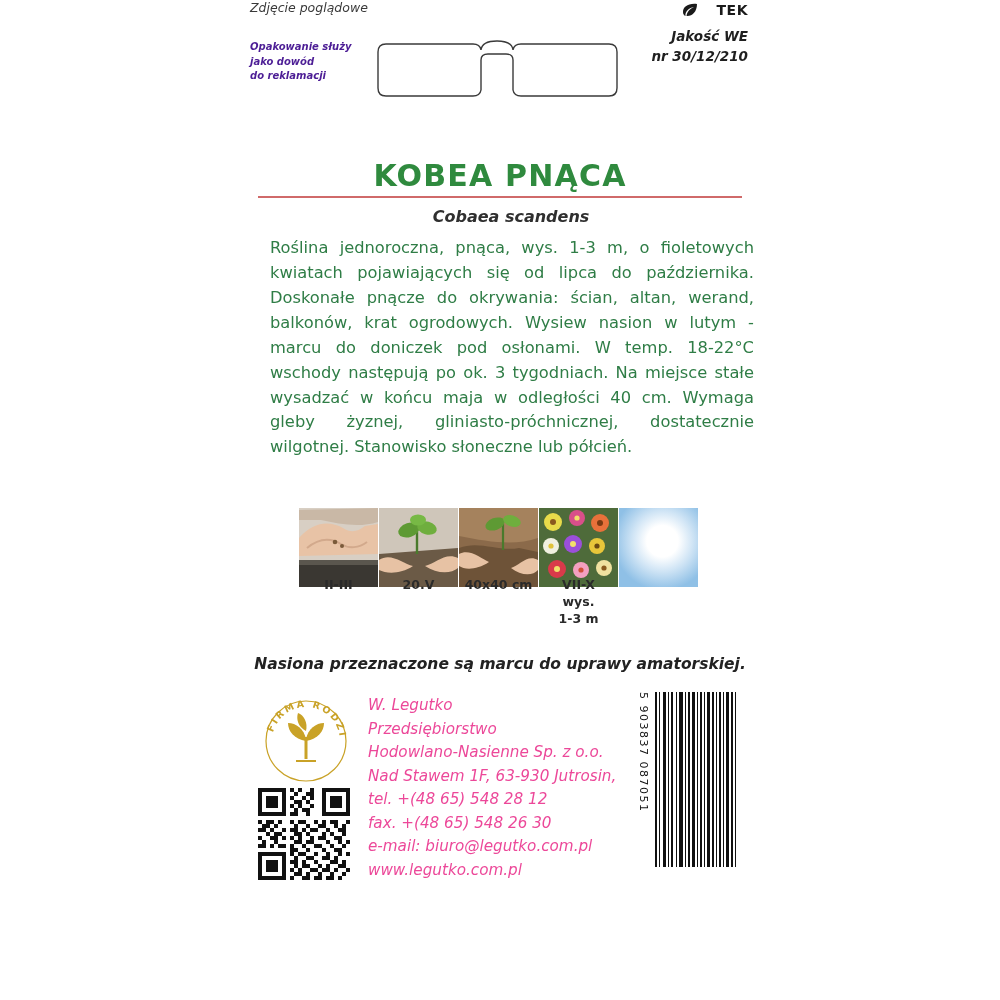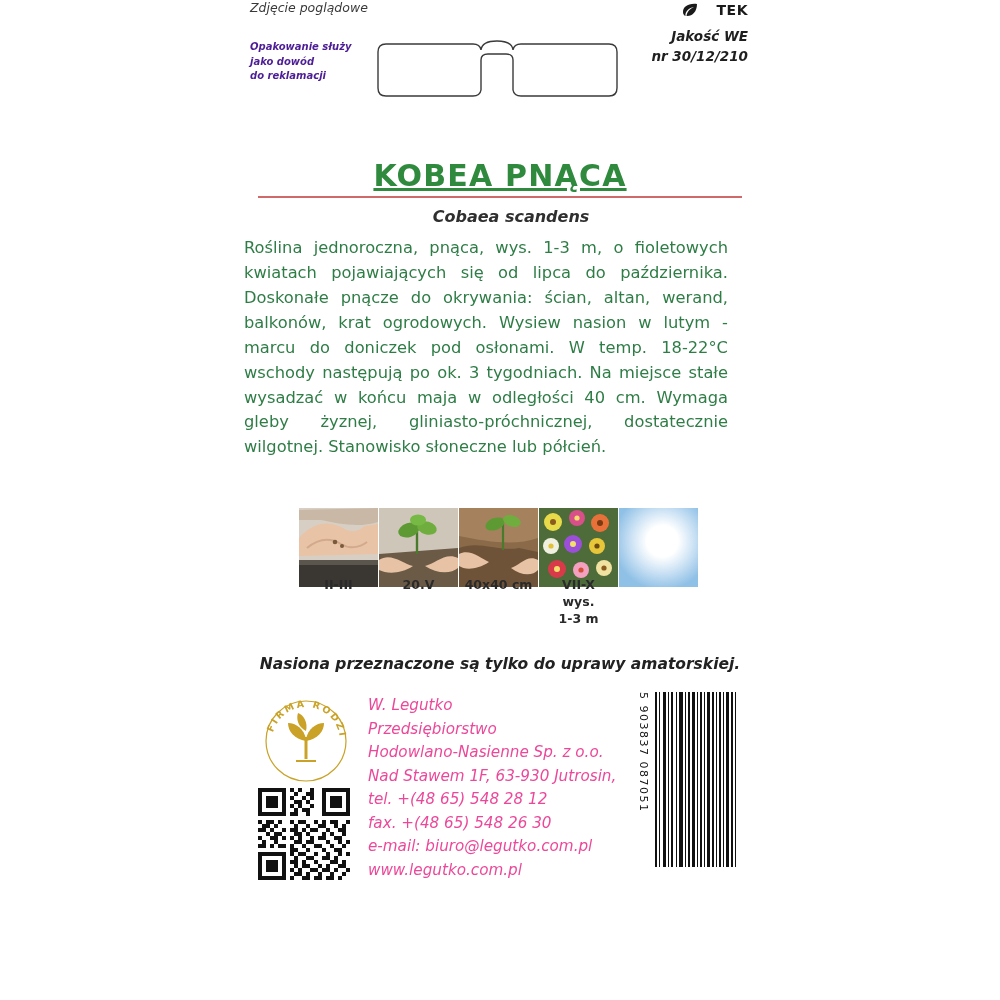--- a/index.html
+++ b/index.html
@@ -81,21 +81,20 @@
   .title {
     position: absolute;
     top: 158px;
     left: 0;
     width: 100%;
     text-align: center;
     font-size: 30px;
     font-weight: 700;
     letter-spacing: 1.2px;
     color: #2f8a3e;
-    text-decoration: underline;
   }
   .rule {
     position: absolute;
     top: 196px;
     left: 258px;
     width: 484px;
     height: 1.5px;
     background: #d06a6a;
   }
   .latin {
@@ -108,21 +107,21 @@
     font-style: italic;
     font-weight: 700;
     color: #2f2f2f;
     margin-left: 11px;
   }
 
   
   .desc {
     position: absolute;
     top: 236px;
-    left: 244px;
+    left: 270px;
     width: 484px;
     font-size: 16.3px;
     line-height: 1.53;
     color: #2f7d46;
     text-align: justify;
     text-justify: inter-word;
   }
 
   
   .photos {
@@ -336,21 +335,21 @@
   </div>
 
   <div class="icon-labels">
     <div class="lbl">II-III</div>
     <div class="lbl">20.V</div>
     <div class="lbl">40x40 cm</div>
     <div class="lbl">VII-X<br>wys.<br>1-3 m</div>
     <div class="lbl"></div>
   </div>
 
-  <div class="amateur">Nasiona przeznaczone są tylko do uprawy amatorskiej.</div>
+  <div class="amateur">Nasiona przeznaczone są marcu do uprawy amatorskiej.</div>
 
   <div class="logo-circle">
     <svg width="96" height="96" viewBox="0 0 96 96">
       <circle cx="48" cy="48" r="40" fill="none" stroke="#c9a227" stroke-width="1.2"></circle>
       <path d="M48 66 L48 44" stroke="#c9a227" stroke-width="3"></path>
       <path d="M48 48 C36 46 30 38 30 30 C38 30 46 36 48 46 Z" fill="#c9a227"></path>
       <path d="M48 48 C60 46 66 38 66 30 C58 30 50 36 48 46 Z" fill="#c9a227"></path>
       <path d="M48 38 C40 34 38 26 40 20 C46 22 50 30 48 38 Z" fill="#c9a227"></path>
       <path d="M38 68 L58 68" stroke="#c9a227" stroke-width="2"></path>
       <path id="arcTop" d="M 14 48 A 34 34 0 0 1 82 48" fill="none"></path>

